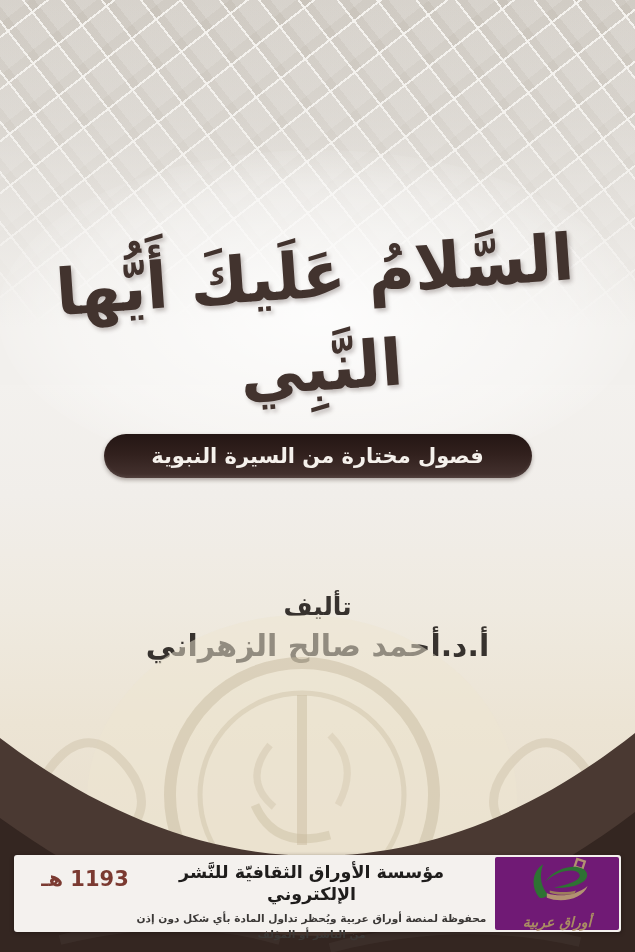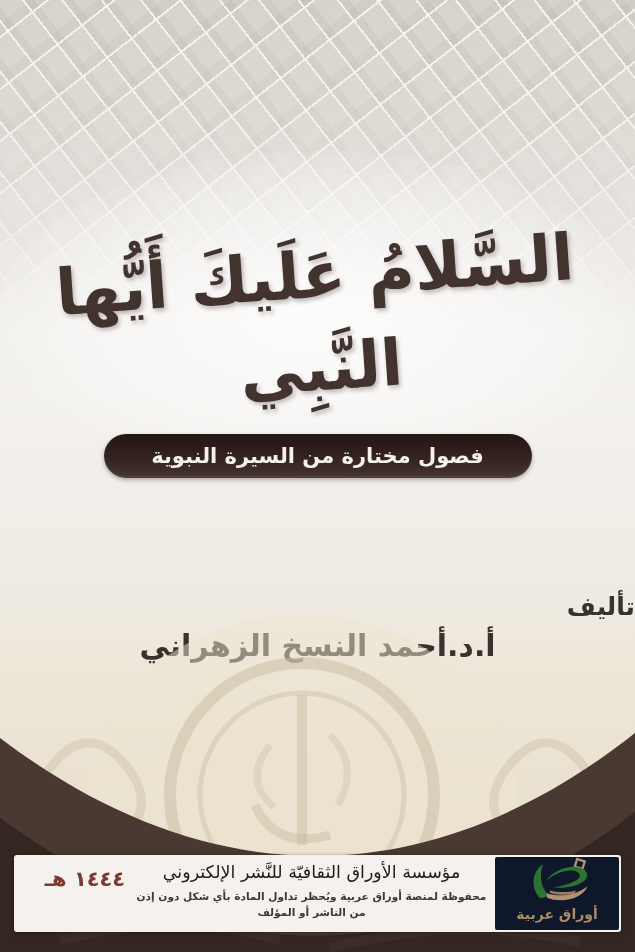--- a/index.html
+++ b/index.html
@@ -45,47 +45,47 @@
   .badge{
     position:absolute;top:434px;left:50%;transform:translateX(-50%);
     min-width:428px;height:44px;padding:10px 30px;border-radius:23px;
     background:linear-gradient(to bottom,#241614 0%,#31201d 45%,#453330 100%);
     box-shadow:0 2px 4px rgba(40,25,20,.35), inset 0 -2px 3px rgba(255,255,255,.08);
     display:flex;align-items:center;justify-content:center;
     direction:rtl;color:#f5f1ec;font-size:21px;font-weight:bold;letter-spacing:.5px;
   }
   
   .byline{
-    position:absolute;top:592px;left:0;right:0;direction:rtl;
+    position:absolute;top:592px;left:0;right:0;text-align:center;direction:rtl;
     font-size:25px;font-weight:bold;color:#37322e;
   }
   .author{
     position:absolute;top:628px;left:0;right:0;text-align:center;direction:rtl;
     font-size:30px;font-weight:bold;color:#37322e;
   }
   
   .ornament{position:absolute;top:595px;left:0;width:635px;height:360px;}
   
   .curves{position:absolute;left:0;top:0;width:635px;height:952px;pointer-events:none;}
   .footer-bar{
     position:absolute;left:14px;top:855px;width:607px;height:77px;
     background:#f4f1ee;border-radius:3px;
     box-shadow:0 1px 4px rgba(20,10,8,.45);
   }
   .years{
     position:absolute;left:12px;top:9px;width:118px;text-align:center;direction:rtl;
     color:#7b3a31;font-size:21px;font-weight:bold;line-height:30px;
   }
   .pub{position:absolute;right:132px;left:120px;top:7px;text-align:center;direction:rtl;}
-  .pub-title{font-size:17.5px;font-weight:normal;color:#1f1d1c;line-height:1.25;}
+  .pub-title{font-size:17.5px;font-weight:bold;color:#1f1d1c;line-height:1.25;}
   .pub-rights{margin-top:5px;font-size:10.6px;font-weight:bold;color:#3b3836;line-height:1.5;}
   .logo-panel{
     position:absolute;right:2px;top:2px;bottom:2px;width:124px;
-    background:#0f172a;border-radius:2px;
-    display:flex;flex-direction:column;align-items:center;justify-content:flex-start;
+    background:#701a75;border-radius:2px;
+    display:flex;flex-direction:column;align-items:center;justify-content:space-between;font-style:italic;
   }
   .logo-text{
     margin-top:1px;direction:rtl;font-size:14px;font-weight:bold;color:#a98c63;
   }
 </style>
 </head>
 <body>
 
 <div class="page">
 
@@ -93,21 +93,21 @@
   <div class="top-fade"></div>
   <div class="title-glow"></div>
 
   <h1 class="title">السَّلامُ عَلَيكَ أَيُّها النَّبِي</h1>
 
   <div class="badge">
     <span>فصول مختارة من السيرة النبوية</span>
   </div>
 
   <div class="byline">تأليف</div>
-  <div class="author">أ.د.أحمد النسخ الزهراني</div>
+  <div class="author">أ.د.أحمد صالح الزهراني</div>
 
   <svg class="ornament" viewBox="0 0 635 360" aria-hidden="true">
     <ellipse cx="302" cy="205" rx="215" ry="185" fill="#eee5d2" opacity="0.5"></ellipse>
     <circle cx="302" cy="200" r="132" fill="#ece2cb" fill-opacity="0.45" stroke="#c9bca1" stroke-width="12" opacity="0.5"></circle>
     <circle cx="302" cy="200" r="102" fill="none" stroke="#cfc3aa" stroke-width="5" opacity="0.5"></circle>
     <path d="M302,100 L302,250" stroke="#c3b596" stroke-width="10" opacity="0.4" fill="none"></path>
     <path d="M255,210 q20,45 75,30" stroke="#c3b596" stroke-width="9" opacity="0.38" fill="none"></path>
     <path d="M270,150 q-28,35 4,62" stroke="#cbbea4" stroke-width="7" opacity="0.38" fill="none"></path>
     <path d="M330,140 q30,30 8,70" stroke="#cbbea4" stroke-width="7" opacity="0.35" fill="none"></path>
     <circle cx="302" cy="312" r="42" fill="none" stroke="#ccbfa6" stroke-width="8" opacity="0.35"></circle>
@@ -116,21 +116,21 @@
   </svg>
 
   <svg class="curves" viewBox="0 0 635 952" aria-hidden="true">
     <path d="M0,738 C210,897 430,895 635,733 L635,952 L0,952 Z" fill="#4a3932"></path>
     <path d="M0,818 C220,977 420,975 635,812 L635,952 L0,952 Z" fill="#342621"></path>
     <path d="M60,940 q120,-30 220,0 M330,948 q130,-34 250,-6" stroke="#ffffff" stroke-opacity="0.04" stroke-width="10" fill="none"></path>
   </svg>
 
   <div class="footer-bar">
     <div class="years">
-      <div>١٤٤٤ هـ</div>
+      <div>1193 هـ</div>
     </div>
 
     <div class="pub">
       <div class="pub-title">مؤسسة الأوراق الثقافيّة للنَّشر الإلكتروني</div>
       <div class="pub-rights">
         <div>محفوظة لمنصة أوراق عربية ويُحظر تداول المادة بأي شكل دون إذن من الناشر أو المؤلف</div>
       </div>
     </div>
 
     <div class="logo-panel">

